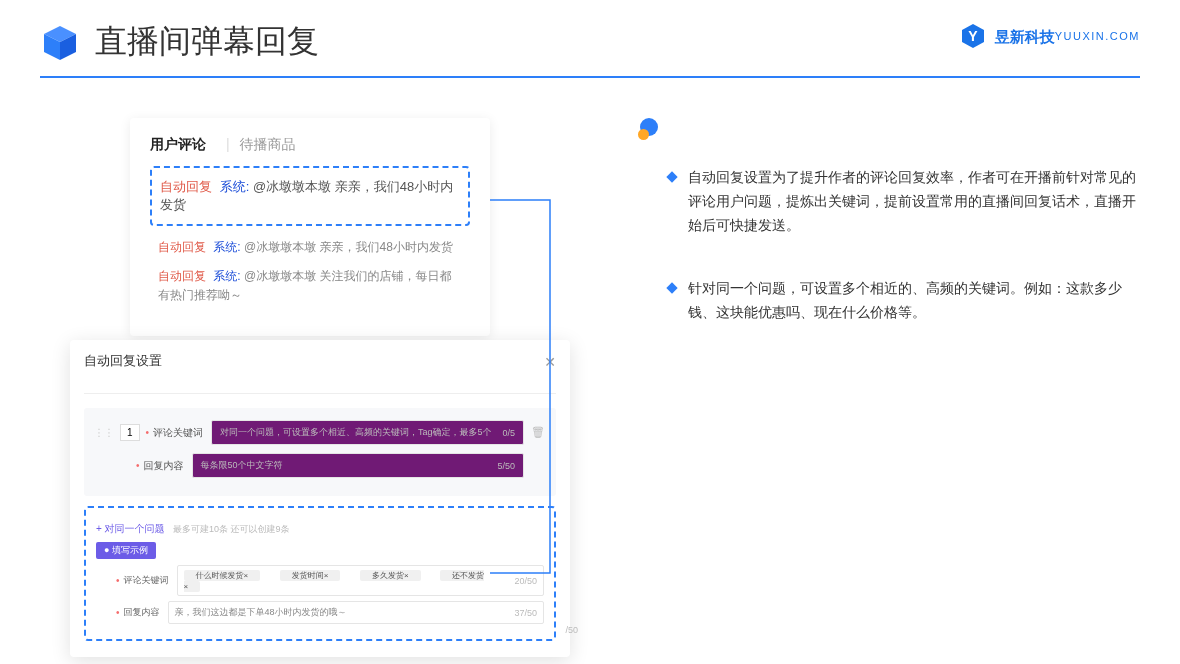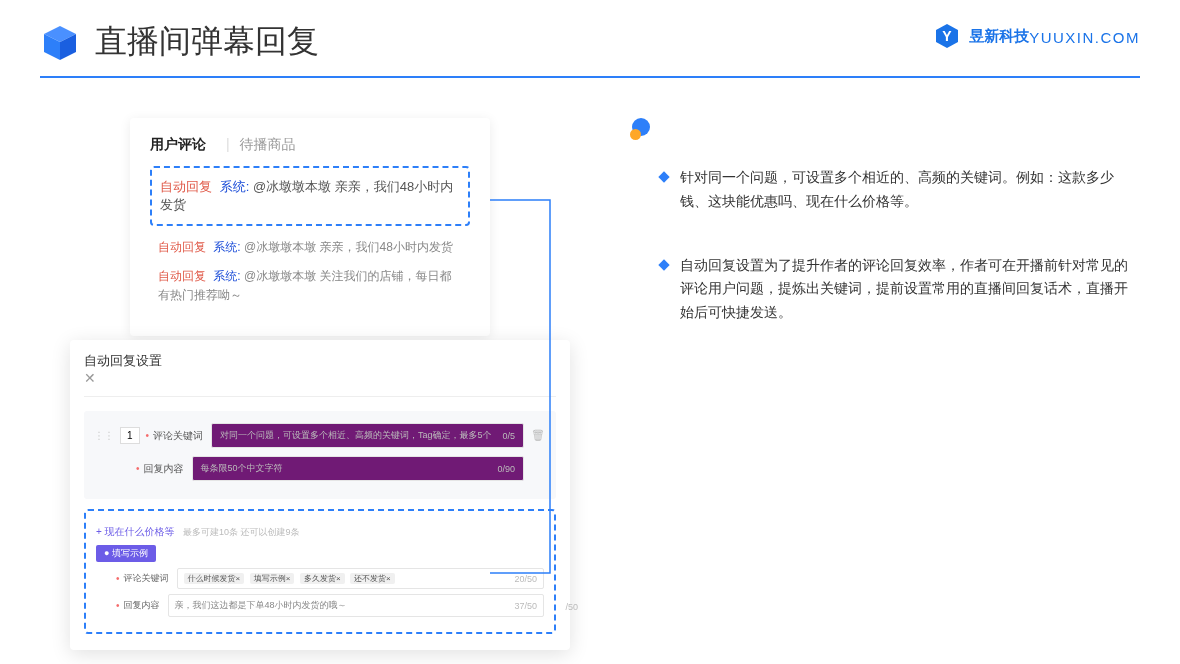--- a/index.html
+++ b/index.html
@@ -38,31 +38,32 @@
       top: 22px;
       display: flex;
       align-items: center;
     }
     .brand-icon-wrap {
       width: 28px; height: 28px;
       margin-right: 8px;
     }
     .brand-text { display: flex; flex-direction: row; line-height: 1; }
     .brand-cn { font-size: 15px; color: #1a73e8; font-weight: 600; }
-    .brand-en { font-size: 15px; color: #1a73e8; letter-spacing: 1.5px; margin-top: 2px; }
+    .brand-en { font-size: 11px; color: #1a73e8; letter-spacing: 1.5px; margin-top: 2px; }
 
     .hr-line {
       margin: 12px 40px 0 40px;
       height: 2px;
       background: #2d7ff9;
     }
 
     .content {
       display: flex;
       padding: 40px 40px 0 40px;
+      gap: 8px;
     }
 
     .left {
       width: 500px;
       position: relative;
     }
 
     .right {
       flex: 1;
       padding-left: 90px;
@@ -139,27 +140,26 @@
       left: 30px;
       width: 500px;
       background: #fff;
       border-radius: 4px;
       box-shadow: 0 4px 20px rgba(0,0,0,0.12);
       padding: 12px 14px 16px 14px;
     }
     .c2-head {
       display: flex;
       justify-content: space-between;
-      align-items: flex-start;
+      align-items: flex-end;
       font-size: 13px;
       color: #333;
-      padding-bottom: 10px;
+      padding-bottom: 23px;
       border-bottom: 1px solid #eee;
       font-weight: 500;
-      flex-direction: column;
     }
     .c2-close { color: #999; font-size: 14px; cursor: pointer; }
 
     .c2-panel {
       background: #f7f8fa;
       padding: 12px 10px 10px 10px;
       margin-top: 14px;
       border-radius: 3px;
     }
     .c2-row {
@@ -226,27 +226,27 @@
       border: 1px solid #e5e5e5;
       padding: 4px 6px;
       border-radius: 2px;
       display: flex;
       justify-content: space-between;
       align-items: center;
       color: #888;
     }
     .tag-chip {
       background: #f0f0f0;
-      padding: 1px 4px;
+      padding: 1px 12px;
       border-radius: 2px;
-      margin-right: 3px;
+      margin-right: 17px;
       font-size: 8px;
       color: #555;
     }
-    .c2-extra { position: absolute; right: -24px; bottom: 20px; font-size: 9px; color: #bbb; }
+    .c2-extra { position: absolute; right: -24px; bottom: 4px; font-size: 9px; color: #bbb; }
 
     
     .connector {
       position: absolute;
       pointer-events: none;
       top: 60px;
       left: 450px;
       width: 80px;
       height: 420px;
     }
@@ -323,37 +323,37 @@
             <span>对同一个问题，可设置多个相近、高频的关键词，Tag确定，最多5个</span>
             <span class="c2-count">0/5</span>
           </div>
           <span class="c2-trash">🗑</span>
         </div>
         <div class="c2-row" style="padding-left:42px;">
           <span class="c2-dot-red">•</span>
           <span class="c2-label">回复内容</span>
           <div class="c2-input">
             <span>每条限50个中文字符</span>
-            <span class="c2-count">0/90</span>
+            <span class="c2-count">5/50</span>
           </div>
           <span class="c2-trash"></span>
         </div>
       </div>
 
       <div class="c2-box2">
-        <span class="c2-add">+ 现在什么价格等</span>
+        <span class="c2-add">+ 对同一个问题</span>
         <span class="c2-hint">最多可建10条 还可以创建9条</span><br>
         <span class="c2-example-badge">● 填写示例</span>
         <div class="c2-ex-row">
           <span class="c2-dot-red">•</span>
           <span class="c2-ex-label">评论关键词</span>
           <div class="c2-ex-input">
             <span>
               <span class="tag-chip">什么时候发货×</span>
-              <span class="tag-chip">填写示例×</span>
+              <span class="tag-chip">发货时间×</span>
               <span class="tag-chip">多久发货×</span>
               <span class="tag-chip">还不发货×</span>
             </span>
             <span class="c2-count">20/50</span>
           </div>
         </div>
         <div class="c2-ex-row">
           <span class="c2-dot-red">•</span>
           <span class="c2-ex-label">回复内容</span>
           <div class="c2-ex-input">
@@ -374,21 +374,21 @@
   <div class="right">
     <div class="section-head">
       <div class="section-icon">
         <div class="bubble-a"></div>
         <div class="bubble-b"></div>
       </div>
     </div>
     <div class="bullets">
       <div class="bullet">
         <div class="diamond"></div>
-        <div class="bullet-text">针对同一个问题，可设置多个相近的、高频的关键词。例如：这款多少钱、这块能优惠吗、现在什么价格等。</div>
+        <div class="bullet-text">自动回复设置为了提升作者的评论回复效率，作者可在开播前针对常见的评论用户问题，提炼出关键词，提前设置常用的直播间回复话术，直播开始后可快捷发送。</div>
       </div>
       <div class="bullet">
         <div class="diamond"></div>
-        <div class="bullet-text">自动回复设置为了提升作者的评论回复效率，作者可在开播前针对常见的评论用户问题，提炼出关键词，提前设置常用的直播间回复话术，直播开始后可快捷发送。</div>
+        <div class="bullet-text">针对同一个问题，可设置多个相近的、高频的关键词。例如：这款多少钱、这块能优惠吗、现在什么价格等。</div>
       </div>
     </div>
   </div>
 </div>
 
 </body></html>

